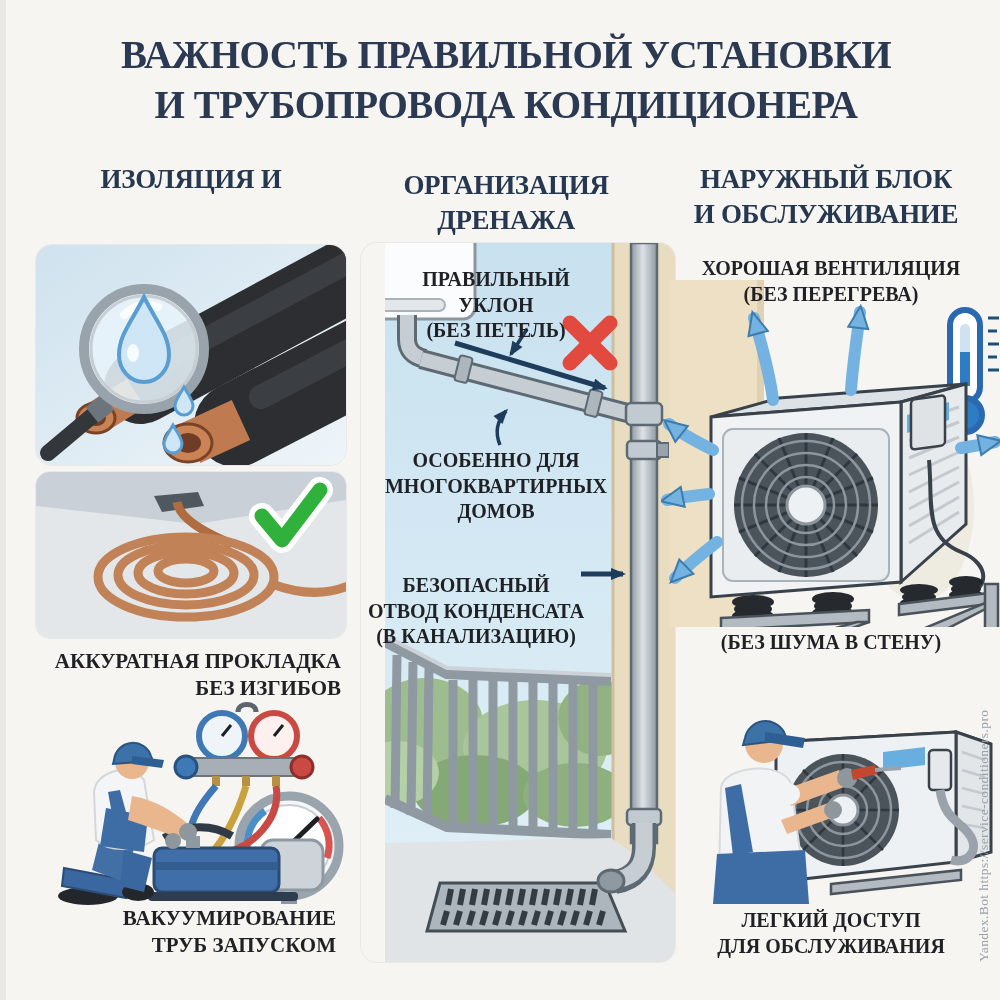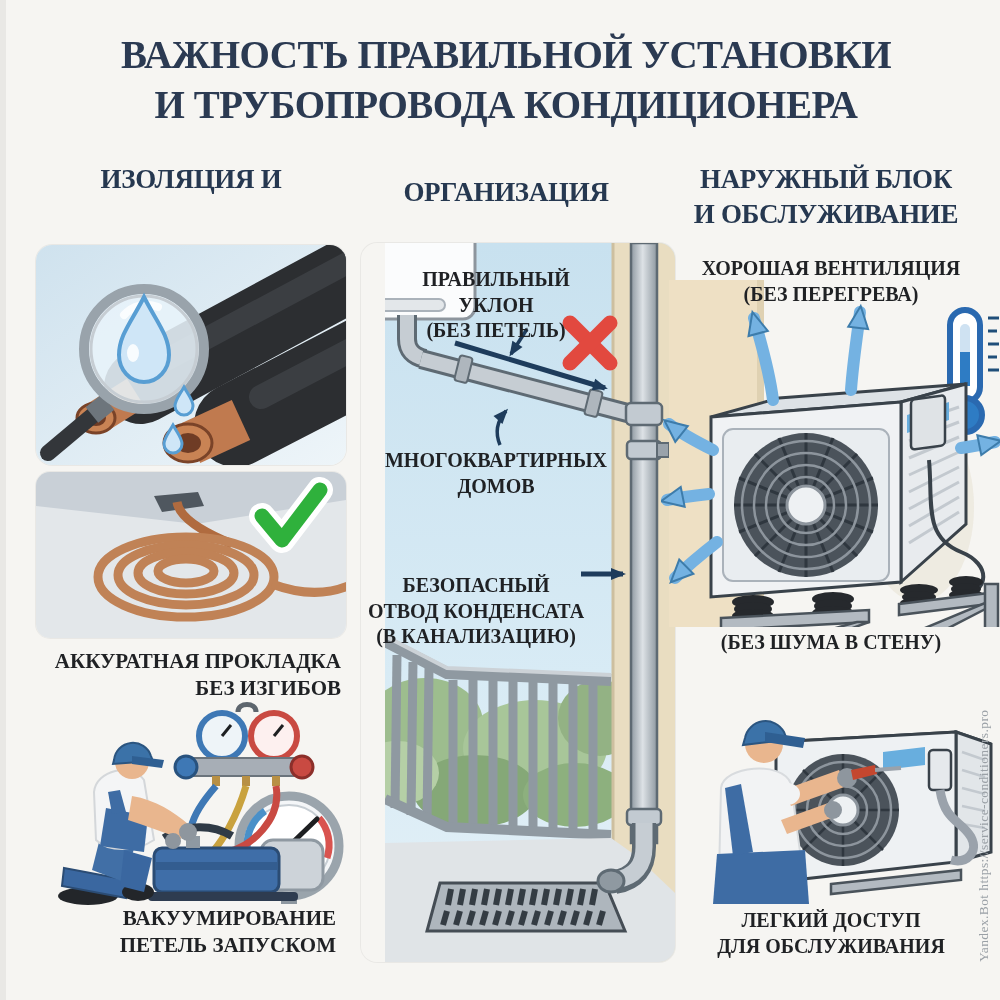--- a/index.html
+++ b/index.html
@@ -23,22 +23,23 @@
 <div class="canvas">
 
   <div class="abs ctr title" style="left:0;top:30px;width:1000px;">
     <span class="line">ВАЖНОСТЬ ПРАВИЛЬНОЙ УСТАНОВКИ</span>
     <span class="line">И ТРУБОПРОВОДА КОНДИЦИОНЕРА</span>
   </div>
 
   <div class="abs ctr hdr" style="left:35px;top:162px;width:300px;">
     <span class="line">ИЗОЛЯЦИЯ И</span>
   </div>
-  <div class="abs ctr hdr" style="left:380px;top:175px;width:240px;">
+  <div class="abs ctr hdr" style="left:380px;top:168px;width:240px;">
     <span class="line">ОРГАНИЗАЦИЯ</span>
+    <span class="line">ДРЕНАЖА</span>
   </div>
   <div class="abs ctr hdr" style="left:680px;top:162px;width:280px;">
     <span class="line">НАРУЖНЫЙ БЛОК</span>
     <span class="line">И ОБСЛУЖИВАНИЕ</span>
   </div>
 
   <div class="abs panel" style="left:30px;top:245px;width:310px;height:220px;">
     <svg width="310" height="220" viewBox="0 0 310 220">
       <defs>
         <linearGradient id="p1bg" x1="0" y1="0" x2="1" y2="1">
@@ -150,21 +151,21 @@
       <circle cx="152" cy="132" r="9" fill="#8e969e"></circle>
       <circle cx="137" cy="141" r="8" fill="#8e969e"></circle>
       <circle cx="96" cy="62" r="17" fill="#e9b68e"></circle>
       <path d="M78,60 a19,19 0 0 1 37,-4 l2,5 -40,3 Z" fill="#3b72a8" stroke="#2b5580" stroke-width="2"></path>
       <polygon points="96,56 128,60 126,68 96,64" fill="#2f5f92"></polygon>
     </g>
   </svg>
 
   <div class="abs ctr cap" style="left:40px;top:905px;width:290px;">
     <span class="line">ВАКУУМИРОВАНИЕ</span>
-    <span class="line">ПЕТЕЛЬ ЗАПУСКОМ</span>
+    <span class="line">ТРУБ ЗАПУСКОМ</span>
   </div>
 
   <div class="abs panel" style="left:355px;top:243px;width:290px;height:719px;padding-left:24px;">
     <svg width="290" height="719" viewBox="0 0 290 719">
       <defs>
         <linearGradient id="sky" x1="0" y1="0" x2="0" y2="1">
           <stop offset="0" stop-color="#c8e1ef"></stop>
             <stop offset="0.6" stop-color="#d8ebf5"></stop>
             <stop offset="1" stop-color="#e3f0f7"></stop>
         </linearGradient>
@@ -269,20 +270,21 @@
       <path d="M115,202 C110,190 112,178 121,168" stroke="#1e3c5c" stroke-width="3.5" fill="none" marker-end="url(#mN)"></path>
       <line x1="196" y1="331" x2="238" y2="331" stroke="#1e3c5c" stroke-width="5" marker-end="url(#mN)"></line>
     </svg>
 
     <div class="abs ctr lbl" style="left:20px;top:24px;width:230px;">
       <span class="line">ПРАВИЛЬНЫЙ</span>
       <span class="line">УКЛОН</span>
       <span class="line">(БЕЗ ПЕТЕЛЬ)</span>
     </div>
     <div class="abs ctr lbl" style="left:10px;top:205px;width:250px;">
+      <span class="line">ОСОБЕННО ДЛЯ</span>
       <span class="line">МНОГОКВАРТИРНЫХ</span>
       <span class="line">ДОМОВ</span>
     </div>
     <div class="abs ctr lbl" style="left:0px;top:330px;width:230px;">
       <span class="line">БЕЗОПАСНЫЙ</span>
       <span class="line">ОТВОД КОНДЕНСАТА</span>
       <span class="line">(В КАНАЛИЗАЦИЮ)</span>
     </div>
   </div>
 

